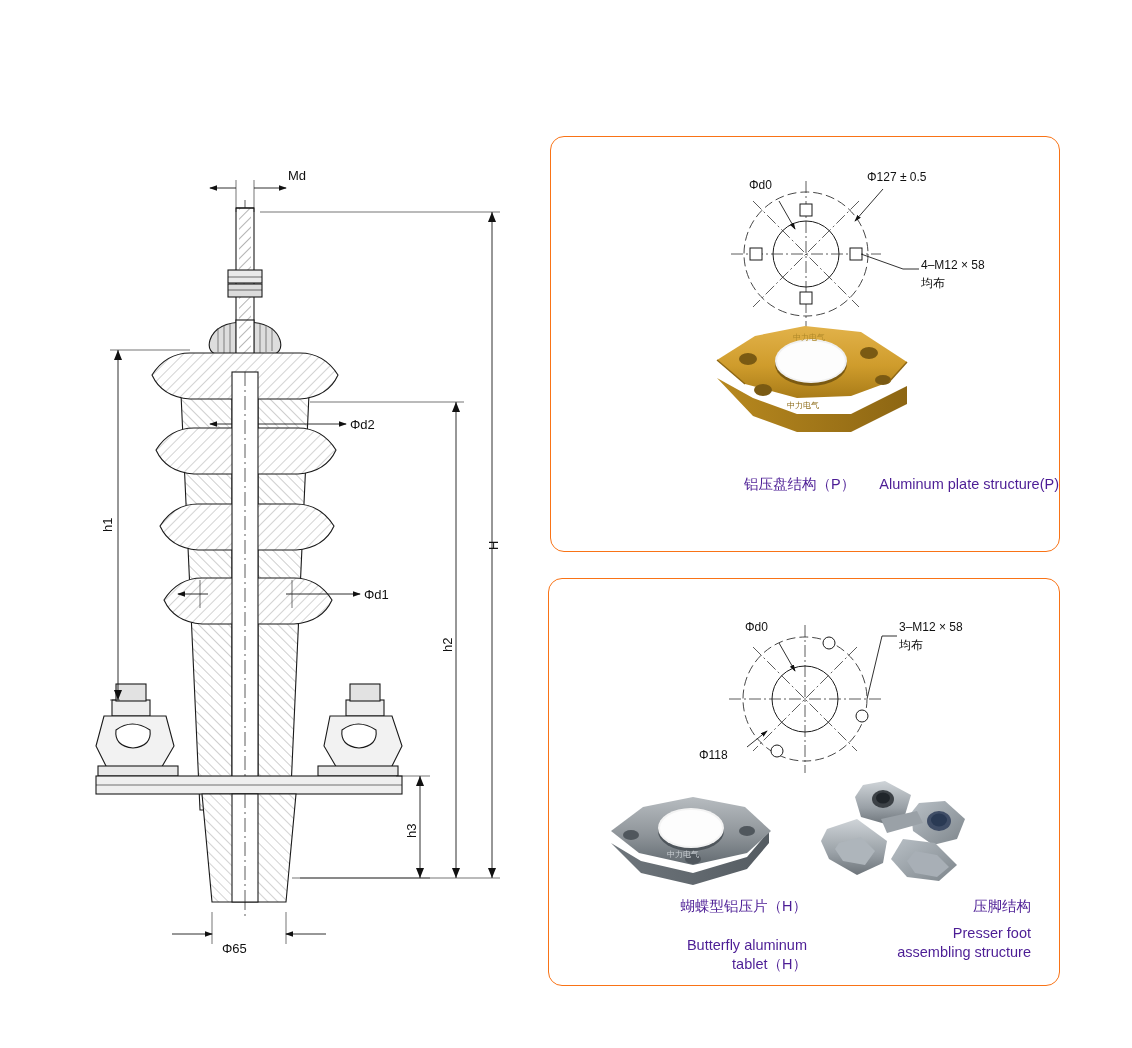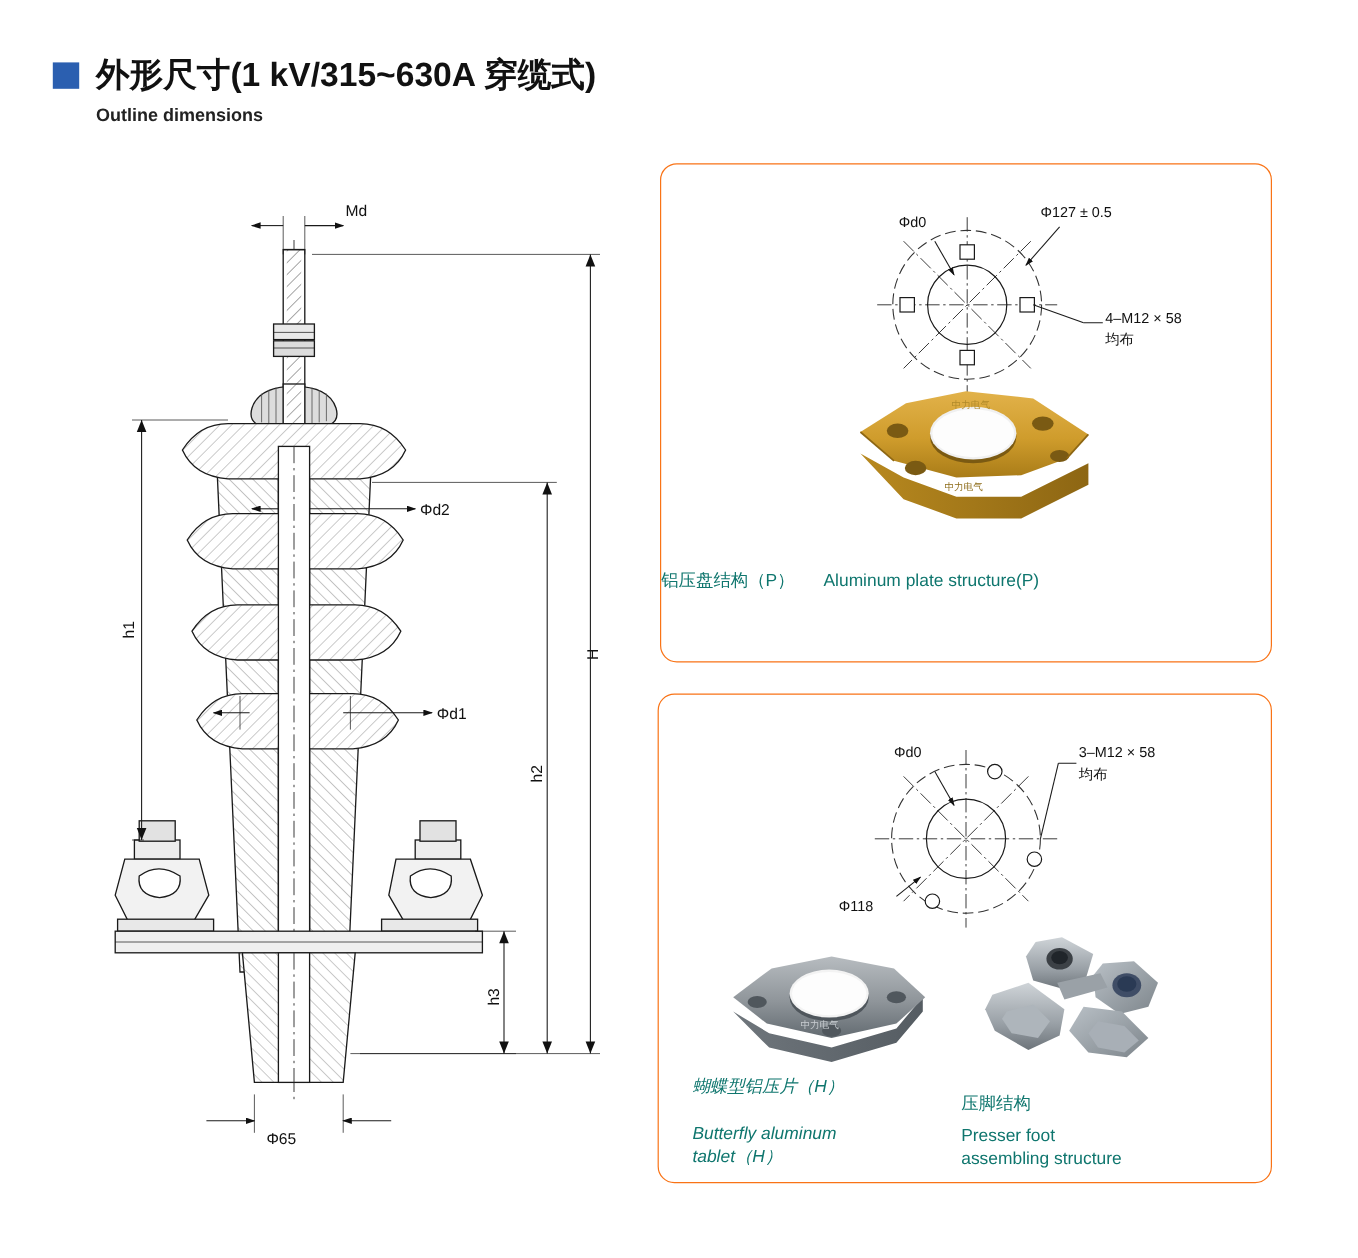--- a/index.html
+++ b/index.html
@@ -24,39 +24,32 @@
   .panel{
     position:absolute;
     border:1px solid #f97316;
     border-radius:14px;
     background:#fff;
     box-sizing:border-box;
   }
   #panel-top{left:550px;top:136px;width:510px;height:416px;}
   #panel-bottom{left:548px;top:578px;width:512px;height:408px;}
 
-  .caption{position:absolute;text-align:left;font-size:14.5px;line-height:1.35;color:#0f766e;}
+  .caption{position:absolute;text-align:right;font-size:14.5px;line-height:1.35;color:#4c1d95;}
 
   
   svg{display:block;}
   .dimlabel{font-family:"Liberation Sans",sans-serif;font-size:13px;fill:#111;}
   .dimlabel-s{font-family:"Liberation Sans",sans-serif;font-size:12px;fill:#111;}
 </style>
 </head>
 <body>
 
 <div class="page">
 
-  <div class="header">
-    <div class="hdr-row">
-      <span class="hdr-square" style="background: rgb(43, 95, 176);"></span>
-      <span class="hdr-title">外形尺寸(1 kV/315~630A 穿缆式)</span>
-    </div>
-    <div class="hdr-sub">Outline dimensions</div>
-  </div>
 
   <div style="position:absolute;left:60px;top:160px;width:470px;height:800px;">
     <svg width="470" height="800" viewBox="0 0 470 800">
       <defs>
         <pattern id="hatch" width="7" height="7" patternTransform="rotate(45)" patternUnits="userSpaceOnUse">
           <line x1="0" y1="0" x2="0" y2="7" stroke="#222" stroke-width="0.8"></line>
         </pattern>
         <pattern id="hatch2" width="7" height="7" patternTransform="rotate(-45)" patternUnits="userSpaceOnUse">
           <line x1="0" y1="0" x2="0" y2="7" stroke="#222" stroke-width="0.8"></line>
         </pattern>
@@ -367,26 +360,26 @@
         <path d="M16 52 l30 -10 l30 22 l-4 22 l-26 12 l-28 -16 l-8 -18 z" fill="url(#gsteel)"></path>
         <path d="M28 66 l22 -6 l14 14 l-10 14 l-22 -4 l-8 -12 z" fill="#aeb5bb"></path>
 
         <path d="M92 62 l32 4 l22 22 l-18 16 l-32 -4 l-16 -18 z" fill="url(#gsteel2)"></path>
         <path d="M104 74 l22 4 l12 12 l-12 10 l-22 -4 l-8 -12 z" fill="#a8afb6"></path>
 
         <path d="M70 42 l36 -8 l6 12 l-36 10 z" fill="#9aa1a7"></path>
       </svg>
     </div>
 
-    <div class="caption" style="left:28px;top:318px;width:230px;font-style:italic;">
+    <div class="caption" style="left:28px;top:318px;width:230px;">
       <div>蝴蝶型铝压片（H）</div>
       <div style="margin-top:19px;">Butterfly  aluminum</div>
       <div>tablet（H）</div>
     </div>
 
-    <div class="caption" style="left:252px;top:332px;width:230px;">
+    <div class="caption" style="left:252px;top:318px;width:230px;">
       <div>压脚结构</div>
       <div style="margin-top:7px;">Presser  foot</div>
       <div>assembling  structure</div>
     </div>
   </div>
 
 </div>
 
 </body></html>

